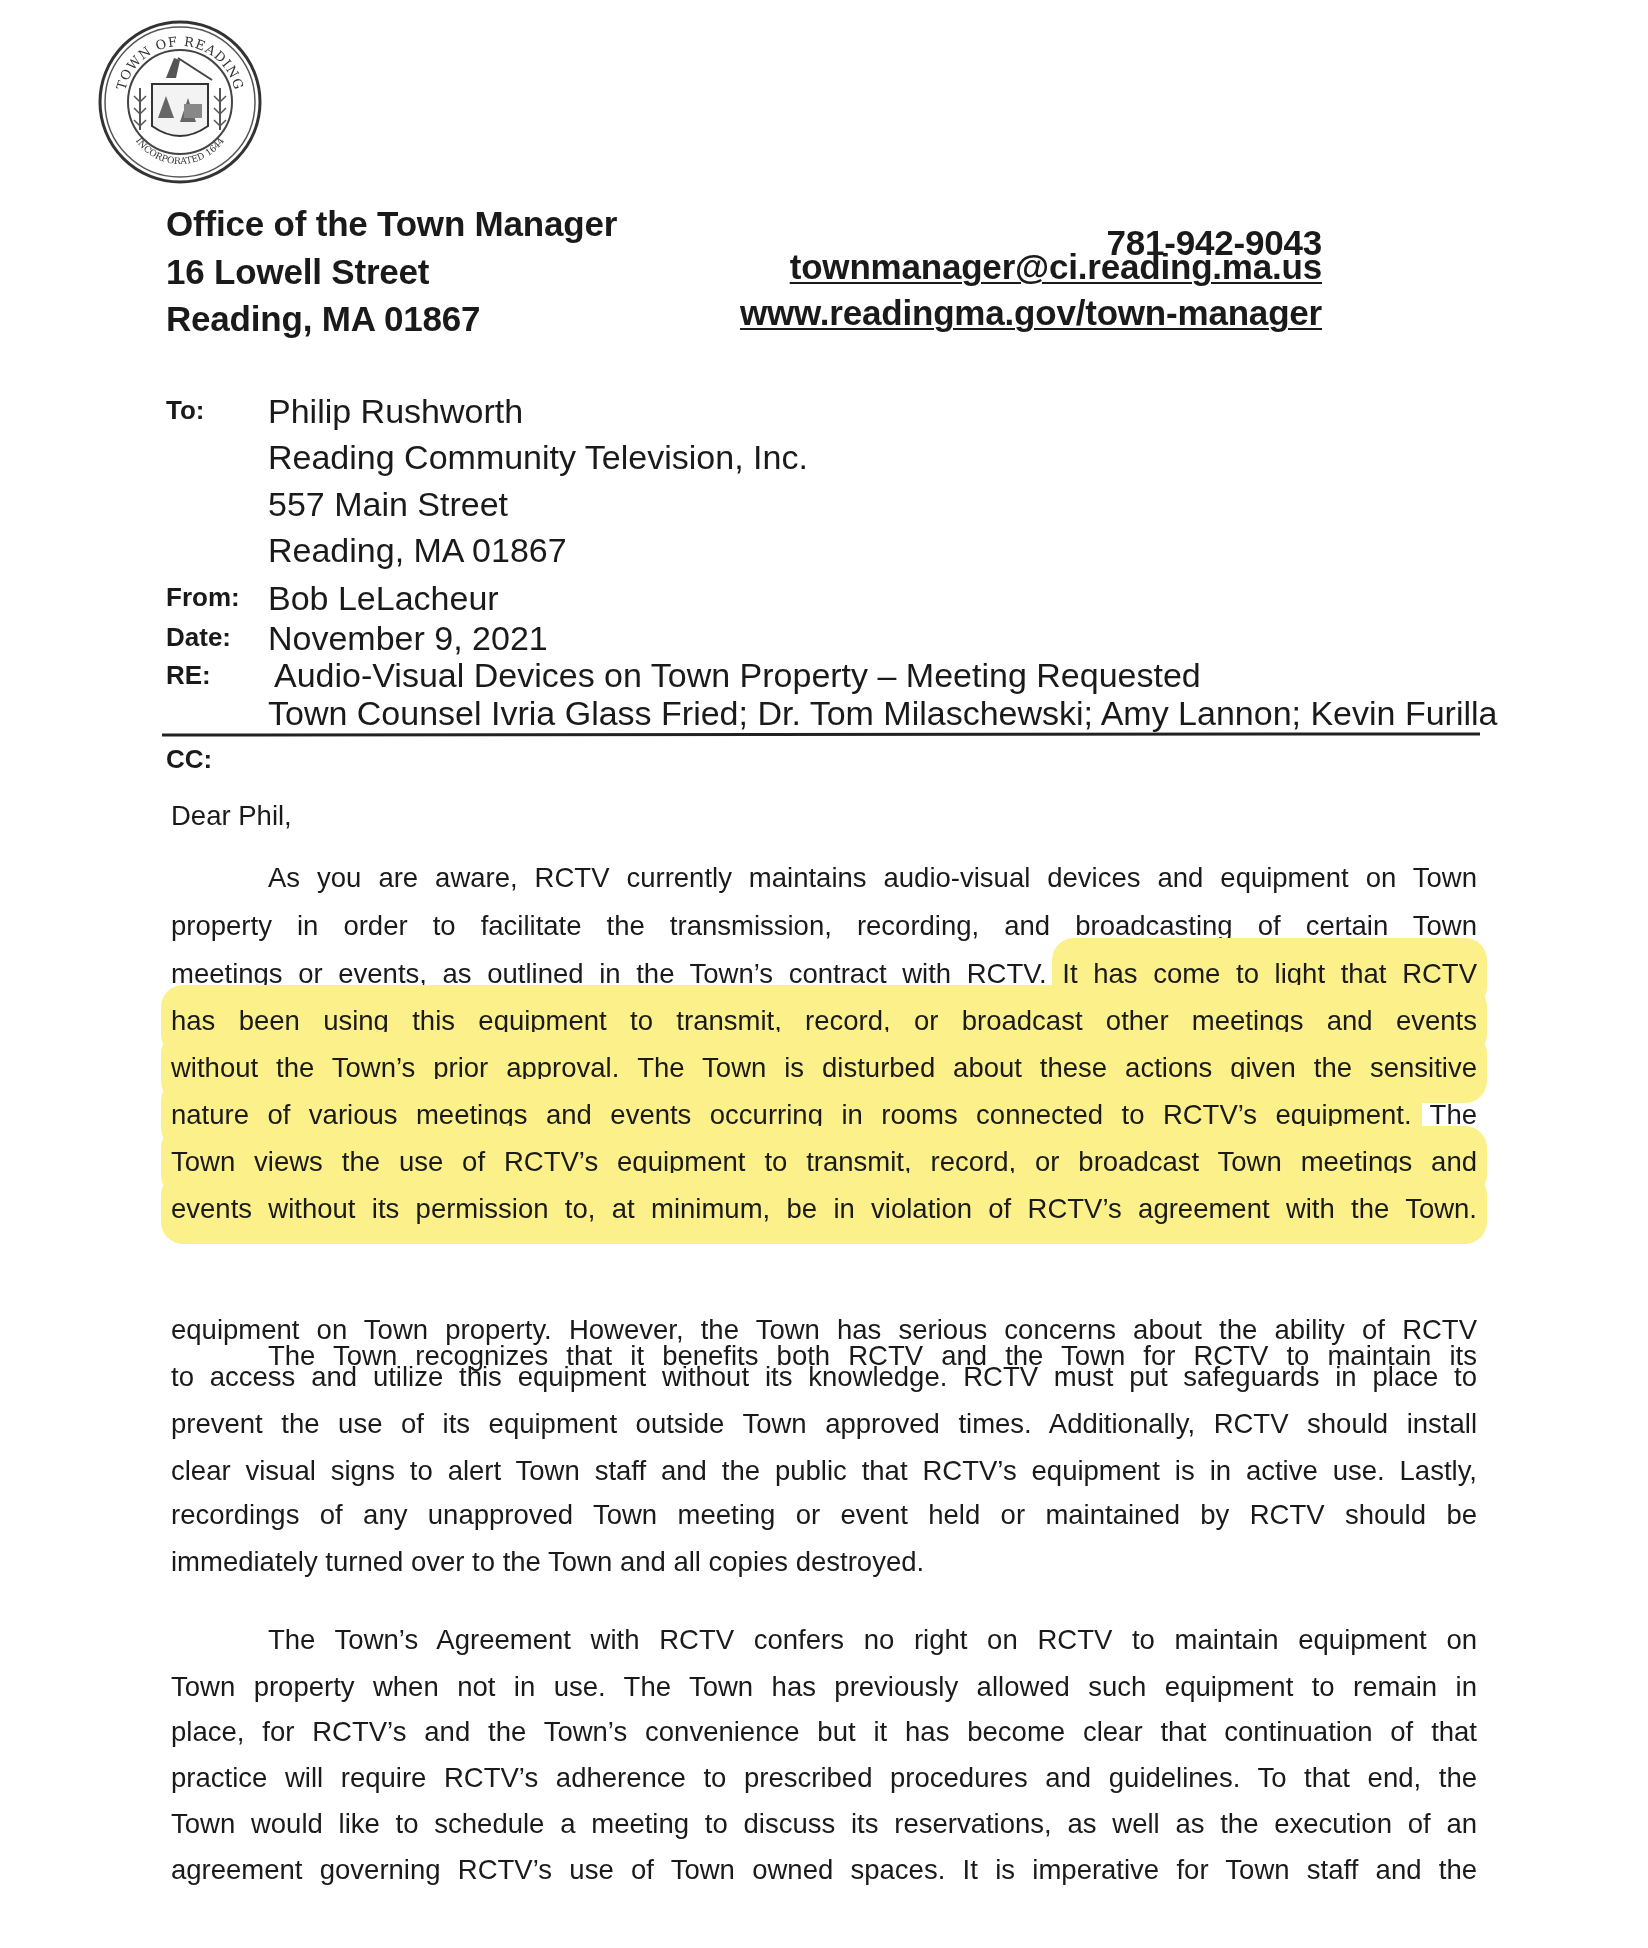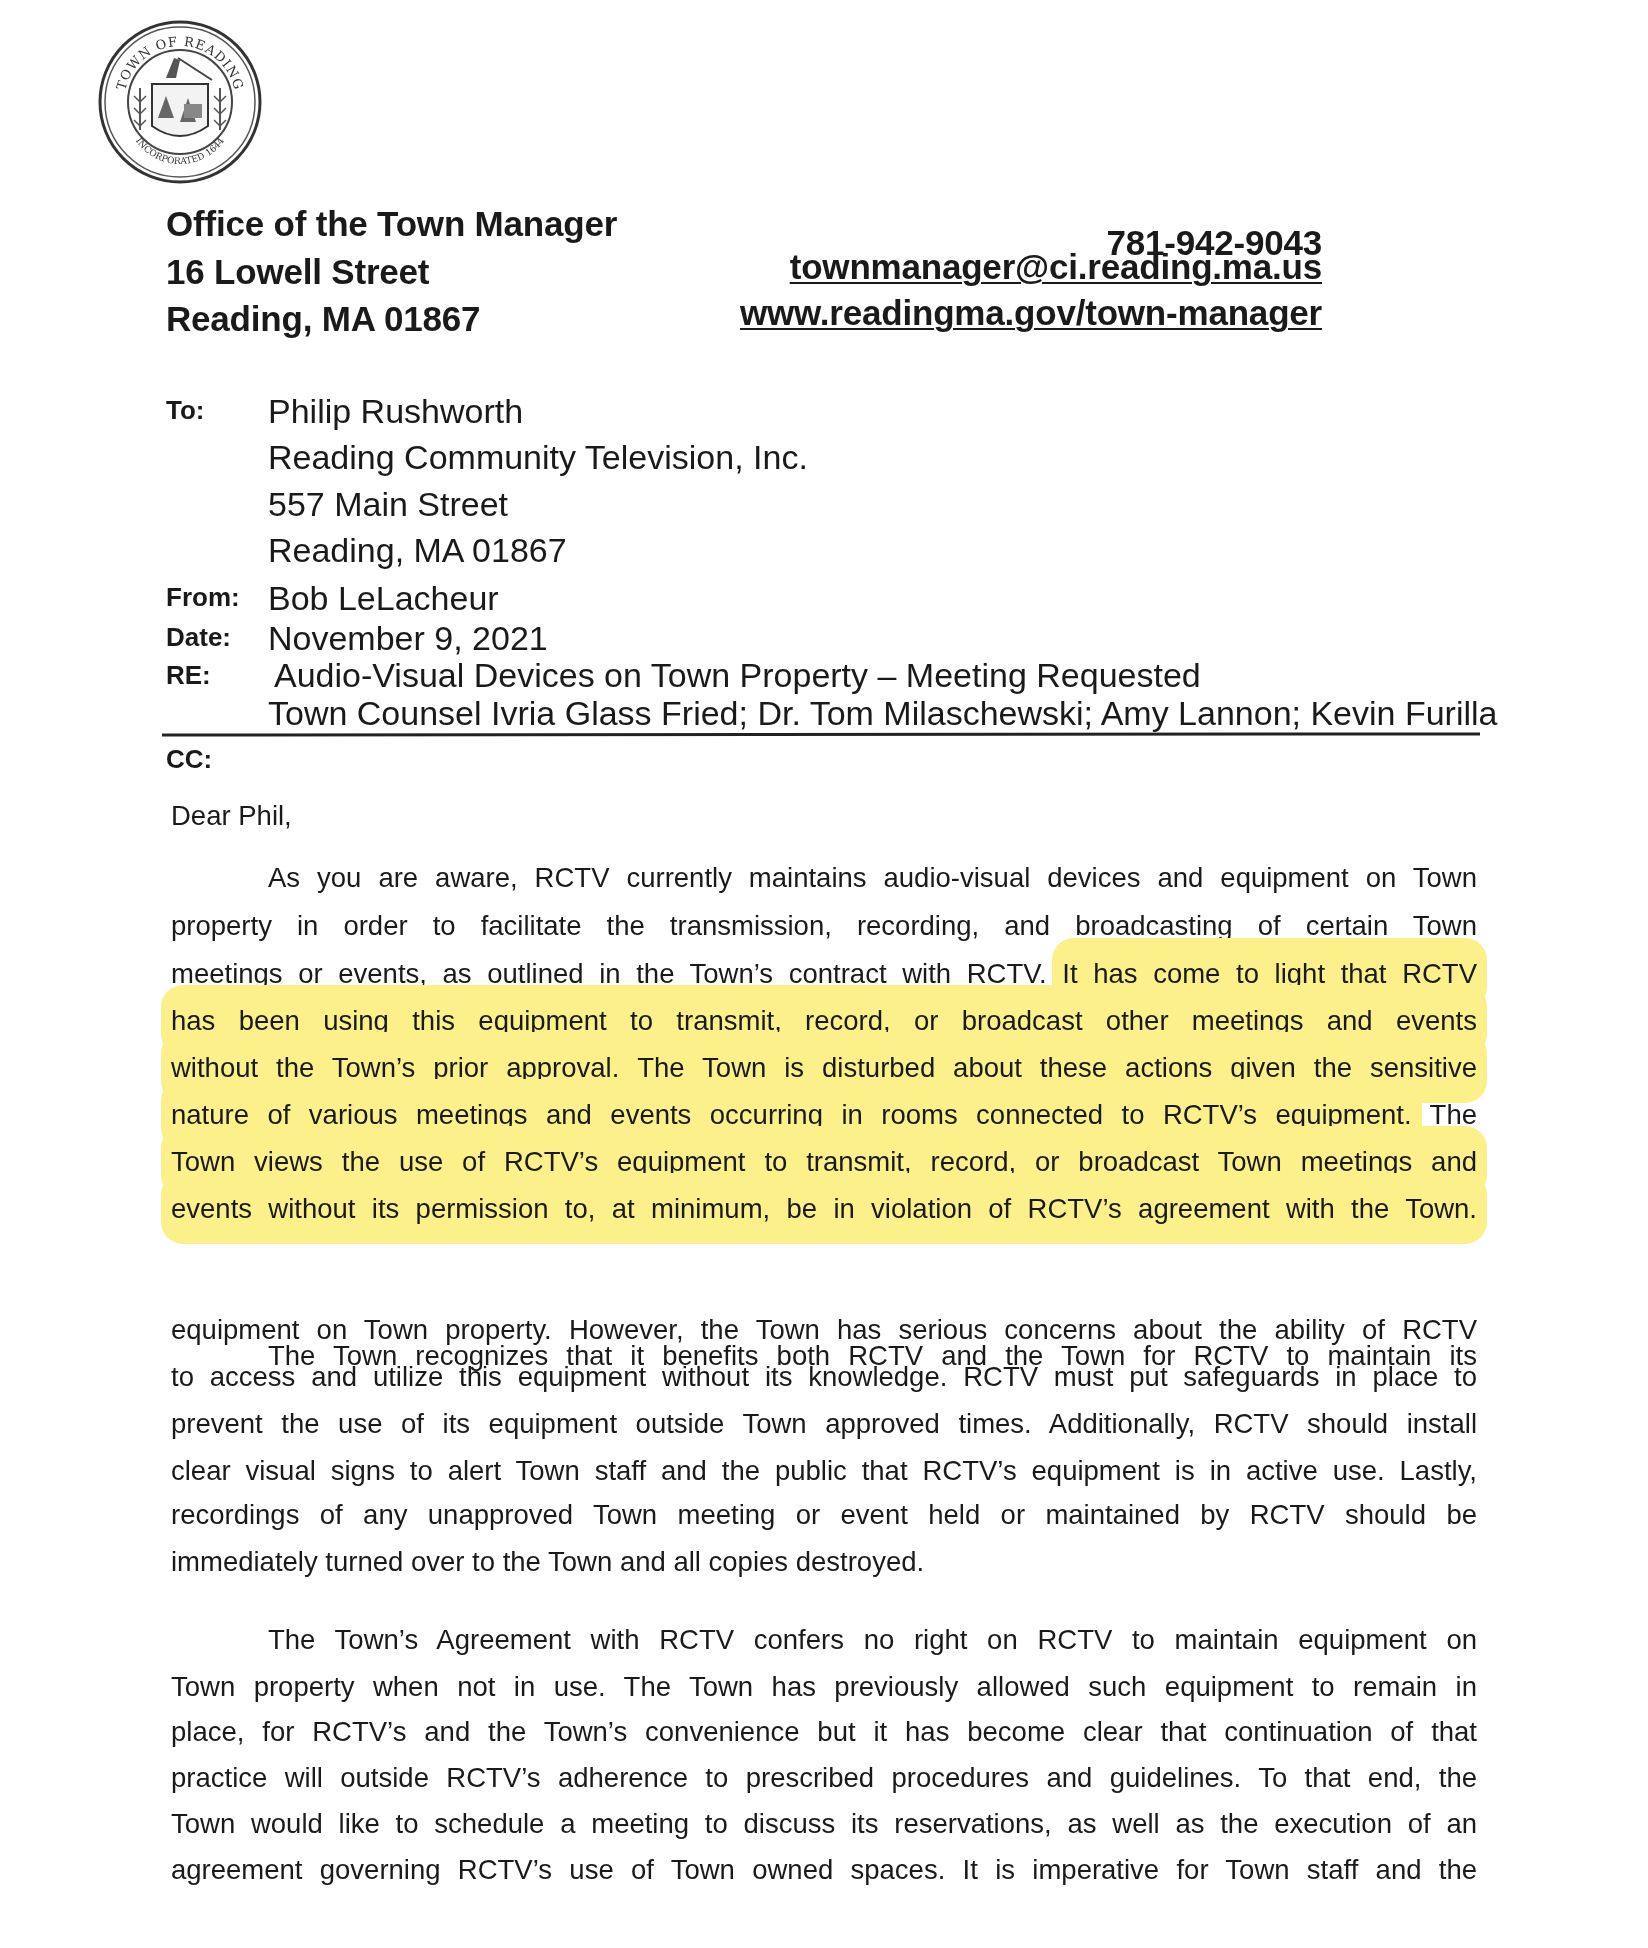--- a/index.html
+++ b/index.html
@@ -93,16 +93,16 @@
     <div class="abs body-line just" style="top: 1361px;"><span>to access and utilize this equipment without its knowledge. RCTV must put safeguards in place to</span></div>
     <div class="abs body-line just" style="top: 1408px;"><span>prevent the use of its equipment outside Town approved times. Additionally, RCTV should install</span></div>
     <div class="abs body-line just" style="top: 1455px;"><span>clear visual signs to alert Town staff and the public that RCTV’s equipment is in active use. Lastly,</span></div>
     <div class="abs body-line just" style="top: 1499px;"><span>recordings of any unapproved Town meeting or event held or maintained by RCTV should be</span></div>
     <div class="abs body-line" style="top: 1546px;"><span>immediately turned over to the Town and all copies destroyed.</span></div>
   </div>
 <div id="para-2">
     <div class="abs body-line indent just" style="top: 1624px;"><span>The Town’s Agreement with RCTV confers no right on RCTV to maintain equipment on</span></div>
     <div class="abs body-line just" style="top: 1671px;"><span>Town property when not in use. The Town has previously allowed such equipment to remain in</span></div>
     <div class="abs body-line just" style="top: 1716px;"><span>place, for RCTV’s and the Town’s convenience but it has become clear that continuation of that</span></div>
-    <div class="abs body-line just" style="top: 1762px;"><span>practice will outside RCTV’s adherence to prescribed procedures and guidelines. To that end, the</span></div>
+    <div class="abs body-line just" style="top: 1762px;"><span>practice will require RCTV’s adherence to prescribed procedures and guidelines. To that end, the</span></div>
     <div class="abs body-line just" style="top: 1808px;"><span>Town would like to schedule a meeting to discuss its reservations, as well as the execution of an</span></div>
     <div class="abs body-line just" style="top: 1854px;"><span>agreement governing RCTV’s use of Town owned spaces. It is imperative for Town staff and the</span></div>
   </div>
 
 </body></html>

